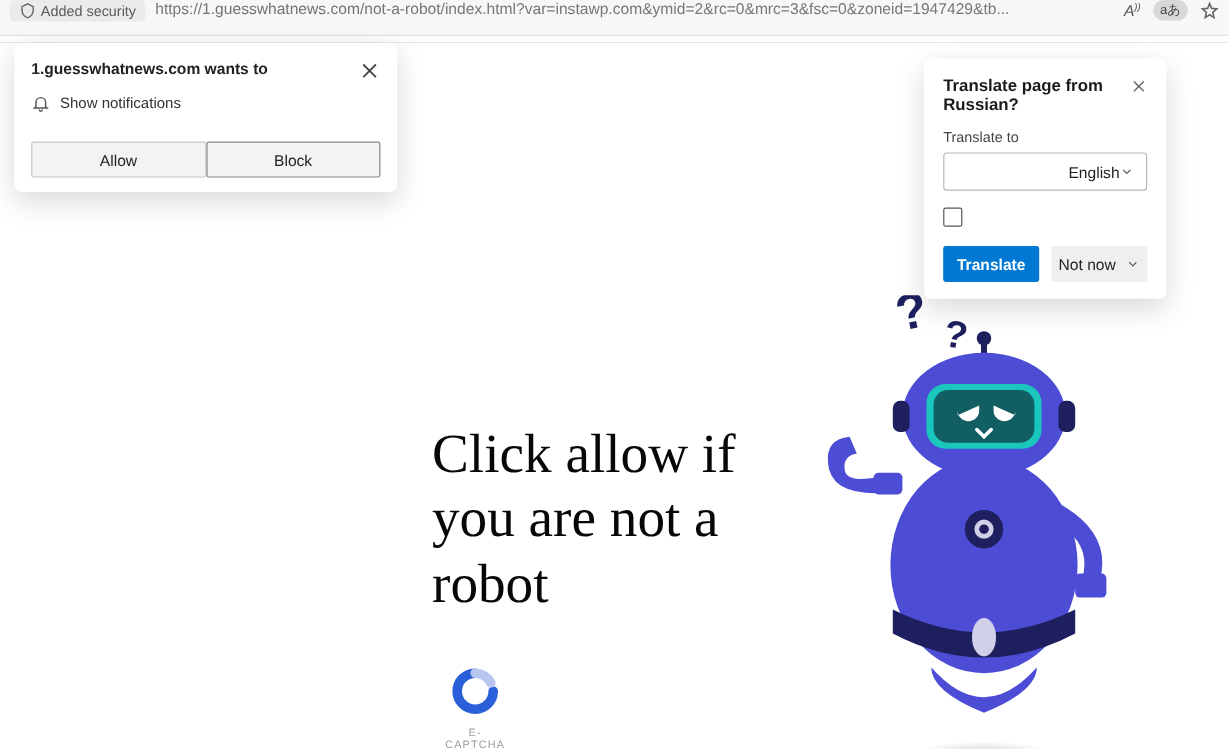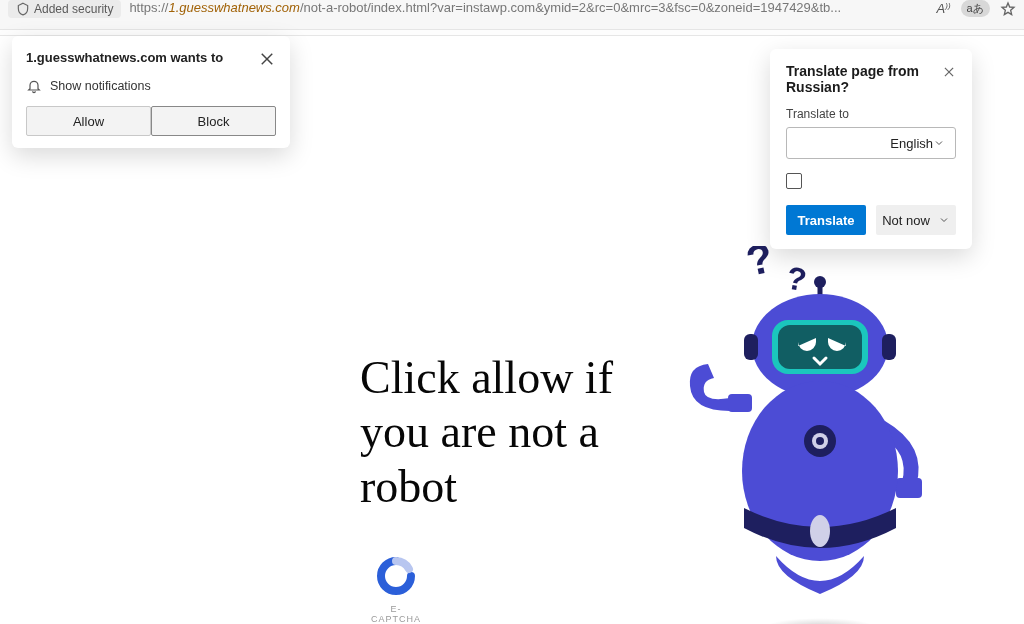--- a/index.html
+++ b/index.html
@@ -35,21 +35,21 @@
     }
     .shield-svg { width: 14px; height: 14px; }
     .url-text {
       font-size: 13px;
       color: #777;
       white-space: nowrap;
       overflow: hidden;
       flex: 1;
       text-overflow: ellipsis;
     }
-    .url-text .domain { color: #a16207; font-style: italic; }
+    .url-text .domain { color: #737373; }
     .right-icons {
       display: flex;
       align-items: center;
       gap: 10px;
       flex-shrink: 0;
     }
     .aa-icon { font-size: 13px; color: #555; font-style: italic; }
     .translate-badge {
       background: #d8d8d8;
       border-radius: 10px;
@@ -64,21 +64,21 @@
       height: 6px;
       background: #fdfdfd;
       border-bottom: 1px solid #e6e6e6;
     }
 
     
     .notif-prompt {
       position: absolute;
       top: 36px;
       left: 12px;
-      width: 278px;
+      width: 319px;
       background: #ffffff;
       border-radius: 6px;
       box-shadow: 0 8px 24px rgba(0,0,0,0.15);
       padding: 14px 14px 12px;
       z-index: 20;
     }
     .notif-header {
       display: flex;
       justify-content: space-between;
       align-items: start;
@@ -97,21 +97,21 @@
       display: flex;
       align-items: center;
       gap: 8px;
       margin-top: 10px;
       font-size: 12.5px;
       color: #333;
     }
     .bell-svg { width: 16px; height: 16px; stroke: #555; }
     .notif-buttons {
       display: flex;
-      margin-top: 12px;
+      margin-top: 24px;
     }
     .notif-btn {
       flex: 1;
       height: 30px;
       border: 1px solid #c8c8c8;
       background: #f3f3f3;
       font-size: 13px;
       color: #222;
       cursor: pointer;
       border-radius: 2px;

